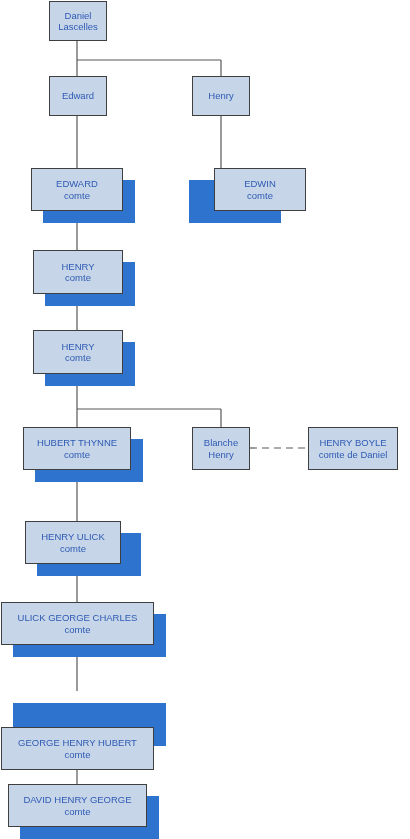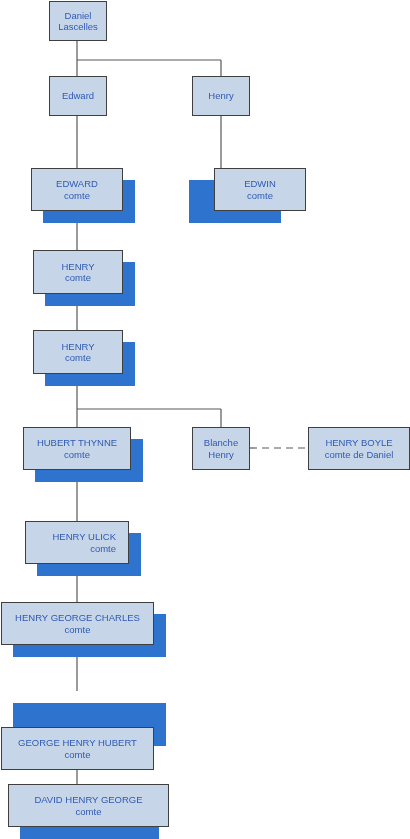--- a/index.html
+++ b/index.html
@@ -34,21 +34,21 @@
     border: 1px solid #3f3f3f;
     color: #2f5ab4;
     display: flex;
     flex-direction: column;
     align-items: center;
     justify-content: center;
     text-align: center;
     line-height: 1.18;
     font-size: 9.5px;
     z-index: 3;
-    padding: 0 12px;
+    padding: 0 2px;
   }
   .node .ln {
     display: block;
     white-space: nowrap;
   }
   .shadow {
     position: absolute;
     background: #2e74cf;
     z-index: 1;
   }
@@ -115,34 +115,34 @@
         <span class="ln">comte</span>
       </div>
       <div class="node" style="left: 23px; top: 427px; width: 108px; height: 43px; background: rgb(198, 214, 232); border-color: rgb(63, 63, 63); color: rgb(47, 90, 180);">
         <span class="ln">HUBERT THYNNE</span>
         <span class="ln">comte</span>
       </div>
       <div class="node" style="left: 192px; top: 427px; width: 58px; height: 43px; background: rgb(198, 214, 232); border-color: rgb(63, 63, 63); color: rgb(47, 90, 180); justify-content: center;">
         <span class="ln">Blanche</span>
         <span class="ln">Henry</span>
       </div>
-      <div class="node" style="left: 308px; top: 427px; width: 102px; height: 43px; background: rgb(198, 214, 232); border-color: rgb(63, 63, 63); color: rgb(47, 90, 180);">
+      <div class="node" style="left: 308px; top: 427px; width: 90px; height: 43px; background: rgb(198, 214, 232); border-color: rgb(63, 63, 63); color: rgb(47, 90, 180);">
         <span class="ln">HENRY BOYLE</span>
         <span class="ln">comte de Daniel</span>
       </div>
-      <div class="node" style="left: 25px; top: 521px; width: 104px; height: 43px; background: rgb(198, 214, 232); border-color: rgb(63, 63, 63); color: rgb(47, 90, 180); align-items: flex-end;">
+      <div class="node" style="left: 25px; top: 521px; width: 96px; height: 43px; background: rgb(198, 214, 232); border-color: rgb(63, 63, 63); color: rgb(47, 90, 180);">
         <span class="ln">HENRY ULICK</span>
         <span class="ln">comte</span>
       </div>
       <div class="node" style="left: 1px; top: 602px; width: 153px; height: 43px; background: rgb(198, 214, 232); border-color: rgb(63, 63, 63); color: rgb(47, 90, 180);">
-        <span class="ln">HENRY GEORGE CHARLES</span>
+        <span class="ln">ULICK GEORGE CHARLES</span>
         <span class="ln">comte</span>
       </div>
       <div class="node" style="left: 1px; top: 691px; width: 153px; height: 43px; background: rgb(198, 214, 232); border-color: rgb(63, 63, 63); color: rgb(47, 90, 180); margin-top: 36px;">
         <span class="ln">GEORGE HENRY HUBERT</span>
         <span class="ln">comte</span>
       </div>
-      <div class="node" style="left: 8px; top: 784px; width: 161px; height: 43px; background: rgb(198, 214, 232); border-color: rgb(63, 63, 63); color: rgb(47, 90, 180);">
+      <div class="node" style="left: 8px; top: 784px; width: 139px; height: 43px; background: rgb(198, 214, 232); border-color: rgb(63, 63, 63); color: rgb(47, 90, 180);">
         <span class="ln">DAVID HENRY GEORGE</span>
         <span class="ln">comte</span>
       </div>
     </div>
 </div>
 
 </body></html>

